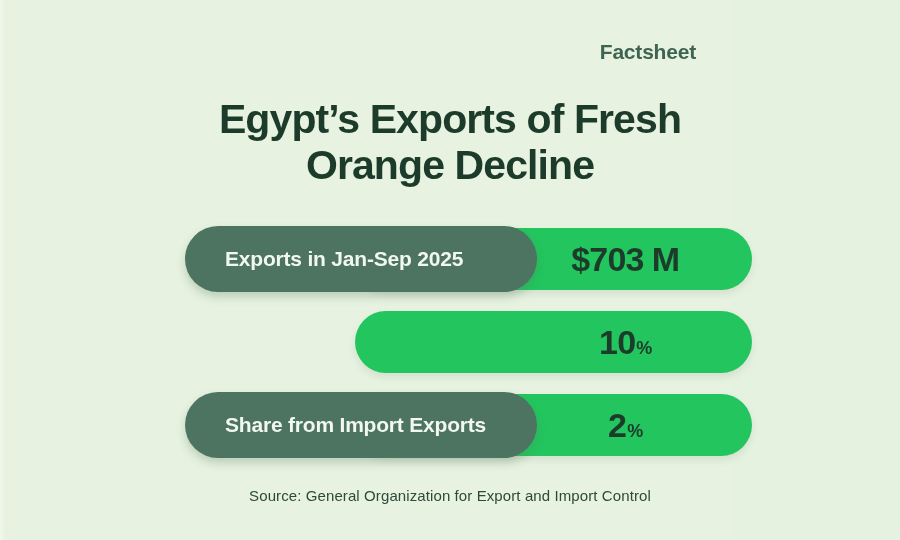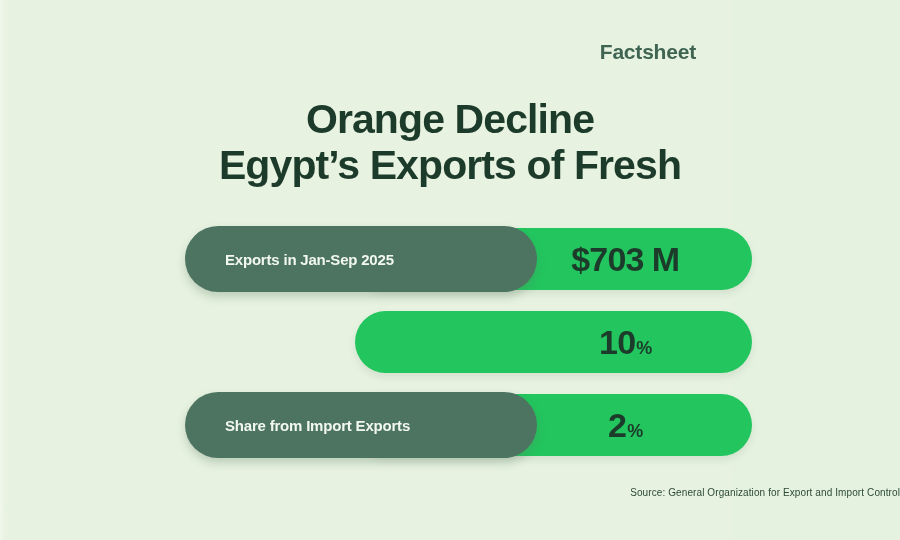--- a/index.html
+++ b/index.html
@@ -101,21 +101,21 @@
     box-sizing: border-box;
     background: #4d7460;
     border-radius: 33px;
     box-shadow: 0 5px 9px rgba(90, 125, 95, 0.30);
     display: flex;
     align-items: center;
     padding-left: 40px;
   }
 
   .stat-label-text {
-    font-size: 15px;
+    font-size: 21px;
     font-weight: bold;
     color: #f2f7f2;
     letter-spacing: -0.2px;
     white-space: nowrap;
   }
 
   .stat-value-text {
     font-size: 34px;
     font-weight: bold;
     color: #1d3b2a;
@@ -133,38 +133,38 @@
   .stat-value-unit.spaced {
     font-size: 34px;
     margin-left: 8px;
   }
 
   .source-note {
     position: absolute;
     top: 487px;
     left: 0;
     width: 900px;
-    text-align: right;
-    font-size: 10px;
+    text-align: center;
+    font-size: 15px;
     color: #2c4a37;
     letter-spacing: 0.1px;
   }
 </style>
 </head>
 <body>
 
 <div class="factsheet-canvas">
 
   <div class="edge-highlight"></div>
 
   <div class="badge-label">Factsheet</div>
 
   <div class="page-title">
+    <span class="title-line">Egypt’s Exports of Fresh</span>
     <span class="title-line">Orange Decline</span>
-    <span class="title-line">Egypt’s Exports of Fresh</span>
   </div>
 
   <div class="stats-block">
 
     <div class="stat-row">
       <div class="stat-value-panel">
         <div class="stat-value-text">
           <span>$703</span>
           <span class="stat-value-unit spaced">M</span>
         </div>

